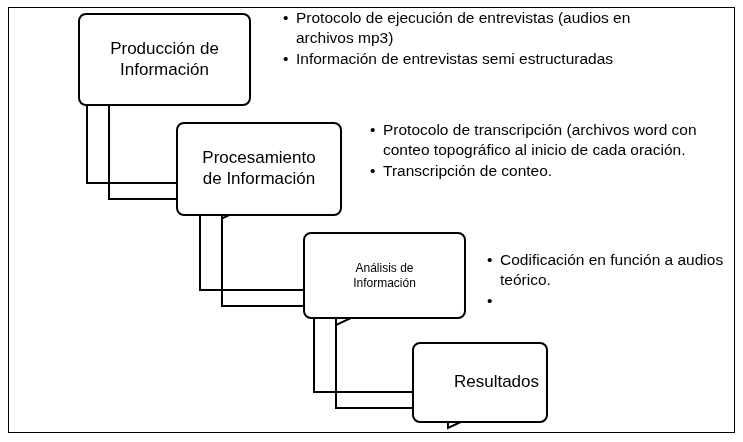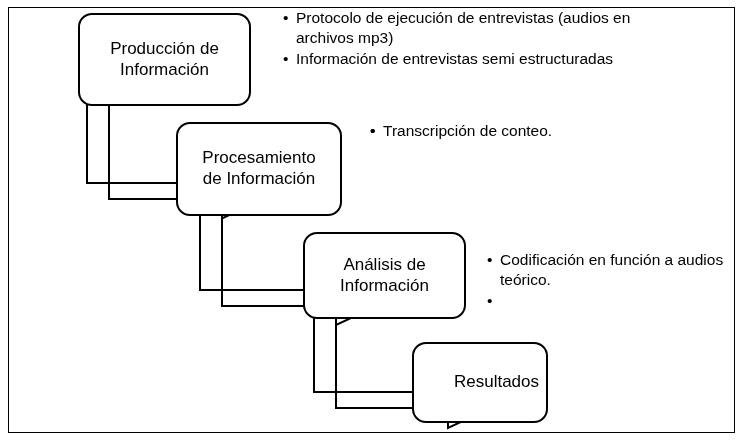--- a/index.html
+++ b/index.html
@@ -22,21 +22,21 @@
     left: 8px;
     top: 7px;
     width: 727px;
     height: 426px;
     border: 1px solid #000000;
     box-sizing: border-box;
   }
   .node {
     position: absolute;
     border: 2px solid #000000;
-    border-radius: 14px;
+    border-radius: 8px;
     background: #ffffff;
     box-sizing: border-box;
     display: flex;
     align-items: center;
     justify-content: center;
     text-align: center;
     color: #000000;
     line-height: 1.22;
     z-index: 3;
   }
@@ -48,21 +48,21 @@
   #node-produccion {
     left: 78px;  top: 13px;  width: 173px; height: 93px;
     font-size: 17px;
   }
   #node-procesamiento {
     left: 176px; top: 122px; width: 166px; height: 94px;
     font-size: 17px;
   }
   #node-analisis {
     left: 303px; top: 232px; width: 163px; height: 87px;
-    font-size: 17px;
+    font-size: 12px;
   }
   #node-resultados {
     left: 412px; top: 342px; width: 136px; height: 81px;
     font-size: 17px;
     padding-left: 33px;
   }
   .arrow-svg {
     position: absolute;
     z-index: 1;
     overflow: visible;
@@ -170,20 +170,21 @@
         <span class="bullet">•</span>
         <span>Información de entrevistas semi estructuradas</span>
       </li>
     </ul>
   </div>
 
   <div class="notes" id="notes-2">
     <ul>
       <li>
         <span class="bullet">•</span>
+        <span>Protocolo de transcripción (archivos word con conteo topográfico al inicio de cada oración.</span>
       </li>
       <li>
         <span class="bullet">•</span>
         <span>Transcripción de conteo.</span>
       </li>
     </ul>
   </div>
 
   <div class="notes" id="notes-3">
     <ul>

